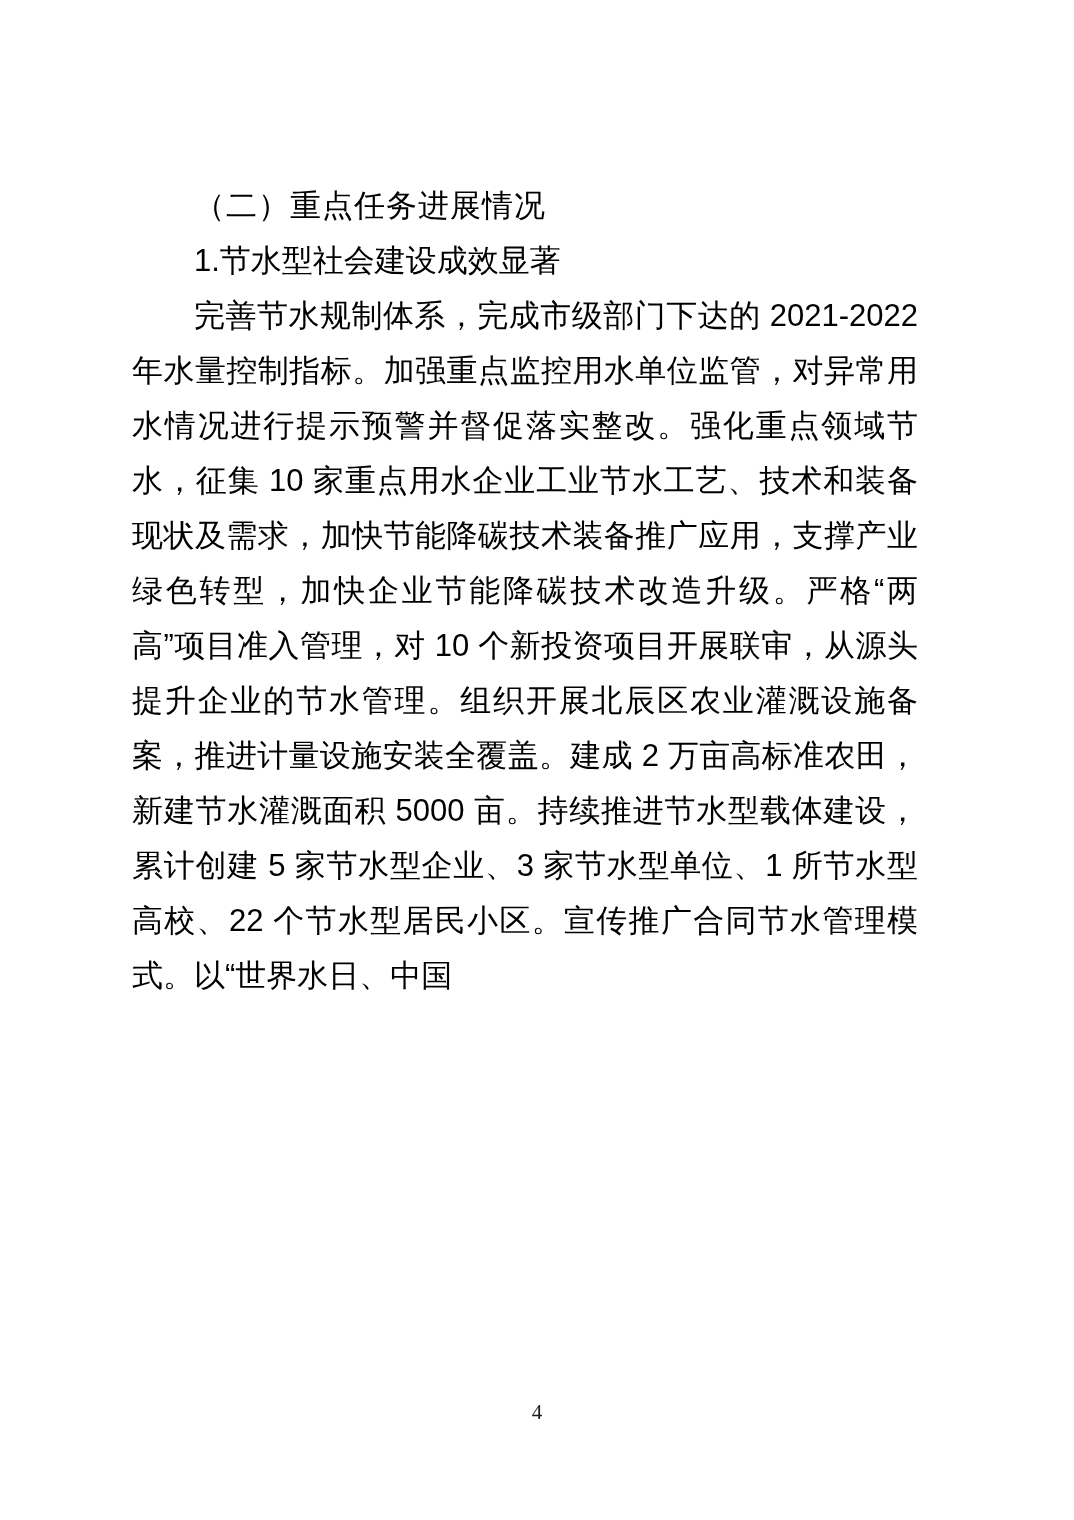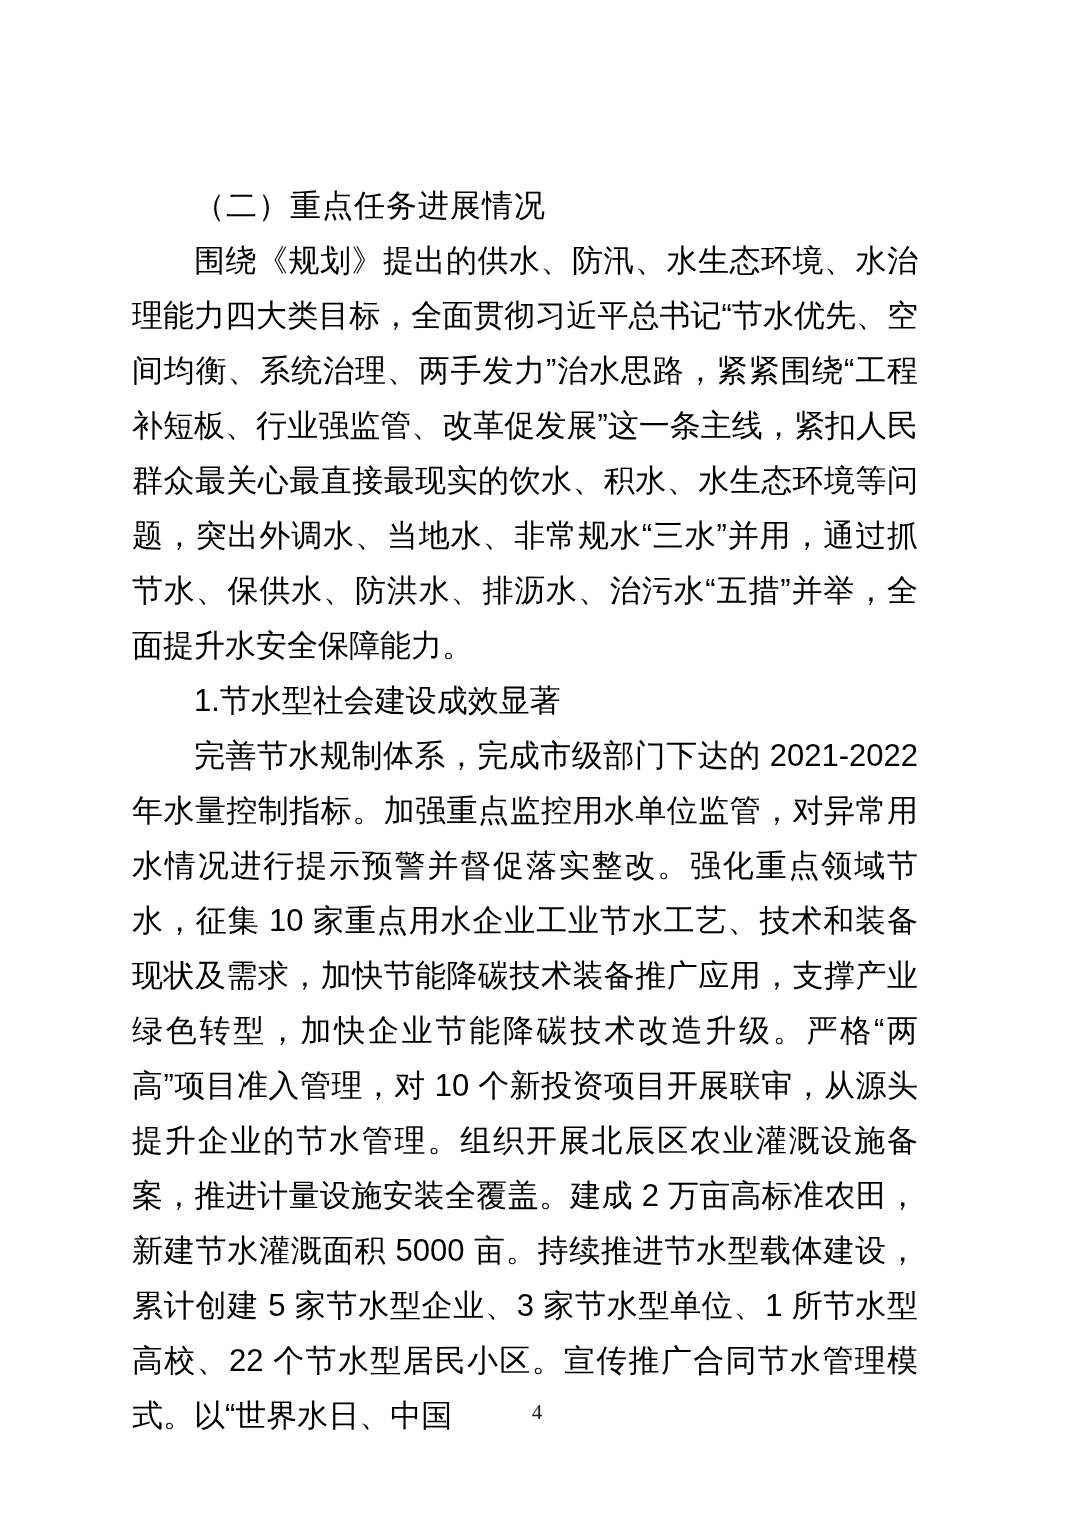--- a/index.html
+++ b/index.html
@@ -58,18 +58,17 @@
     color: #1a1a1a;
     font-family: "Liberation Serif", "DejaVu Serif", serif;
   }
 </style>
 </head>
 <body>
 
 <div class="page">
   <div class="content">
     <h2>（二）重点任务进展情况</h2>
-    <p>围绕《规划》提出的供水、防汛、水生态环境、水治理能力四大类目标，全面贯彻习近平总书记“节水优先、空间均衡、系统治理、两手发力”治水思路，紧紧围绕“工程补短板、行业强监管、改革促发展”这一条主线，紧扣人民群众最关心最直接最现实的饮水、积水、水生态环境等问题，突出外调水、当地水、非常规水“三水”并用，通过抓节水、保供水、防洪水、排沥水、治污水“五措”并举，全面提升水安全保障能力。</p>
     <h3>1.节水型社会建设成效显著</h3>
     <p>完善节水规制体系，完成市级部门下达的 2021-2022 年水量控制指标。加强重点监控用水单位监管，对异常用水情况进行提示预警并督促落实整改。强化重点领域节水，征集 10 家重点用水企业工业节水工艺、技术和装备现状及需求，加快节能降碳技术装备推广应用，支撑产业绿色转型，加快企业节能降碳技术改造升级。严格“两高”项目准入管理，对 10 个新投资项目开展联审，从源头提升企业的节水管理。组织开展北辰区农业灌溉设施备案，推进计量设施安装全覆盖。建成 2 万亩高标准农田，新建节水灌溉面积 5000 亩。持续推进节水型载体建设，累计创建 5 家节水型企业、3 家节水型单位、1 所节水型高校、22 个节水型居民小区。宣传推广合同节水管理模式。以“世界水日、中国</p>
   </div>
   <div class="page-number">4</div>
 </div>
 
 </body></html>

